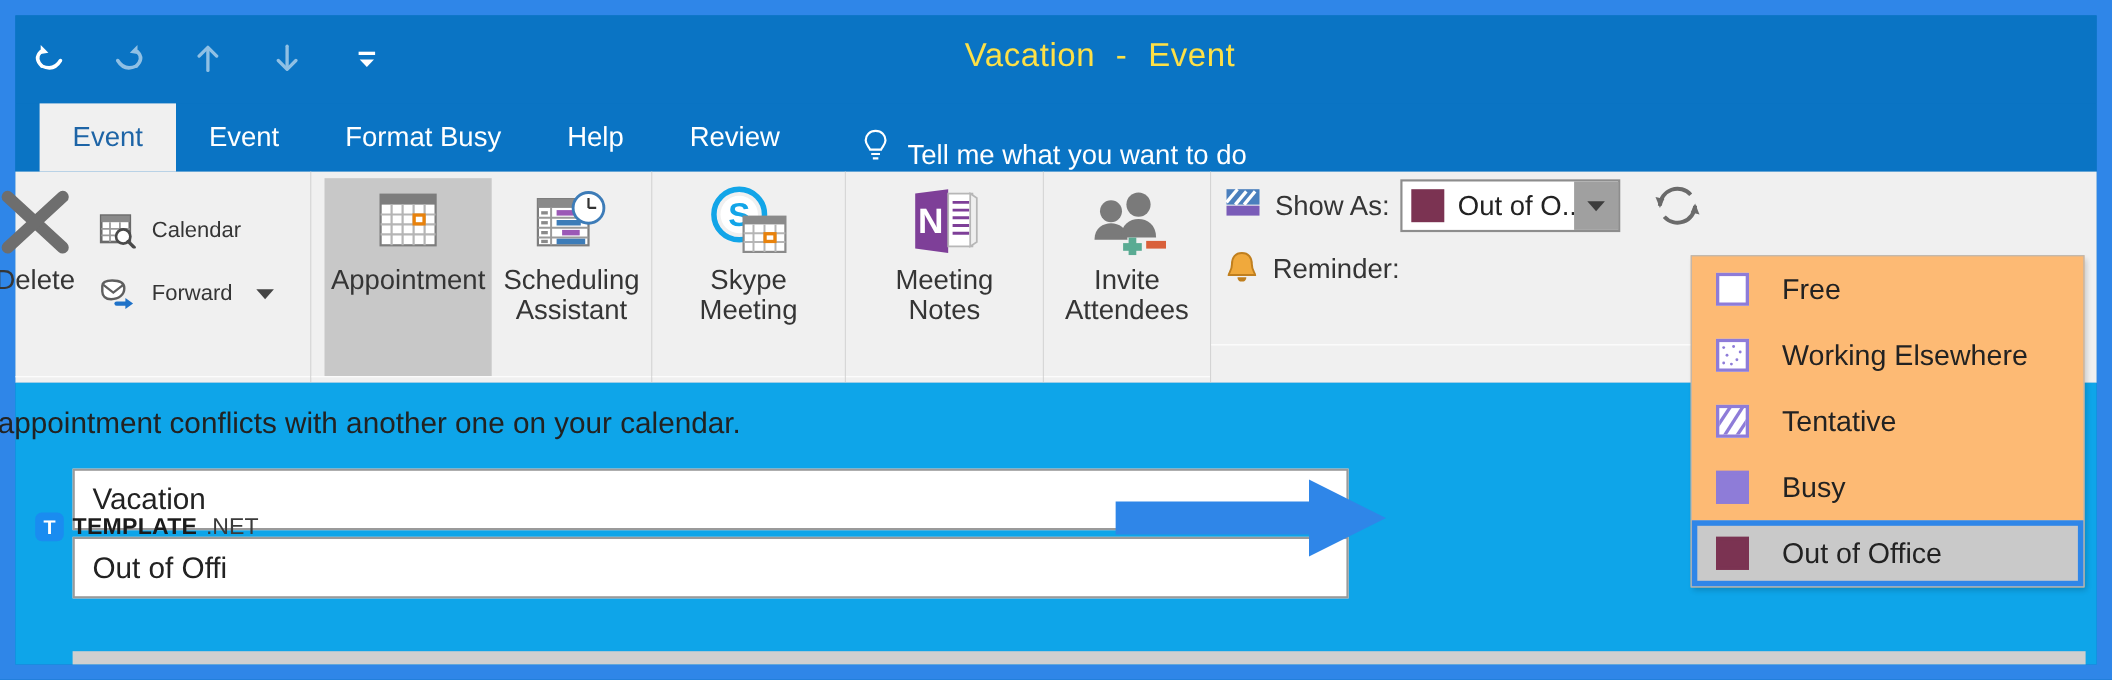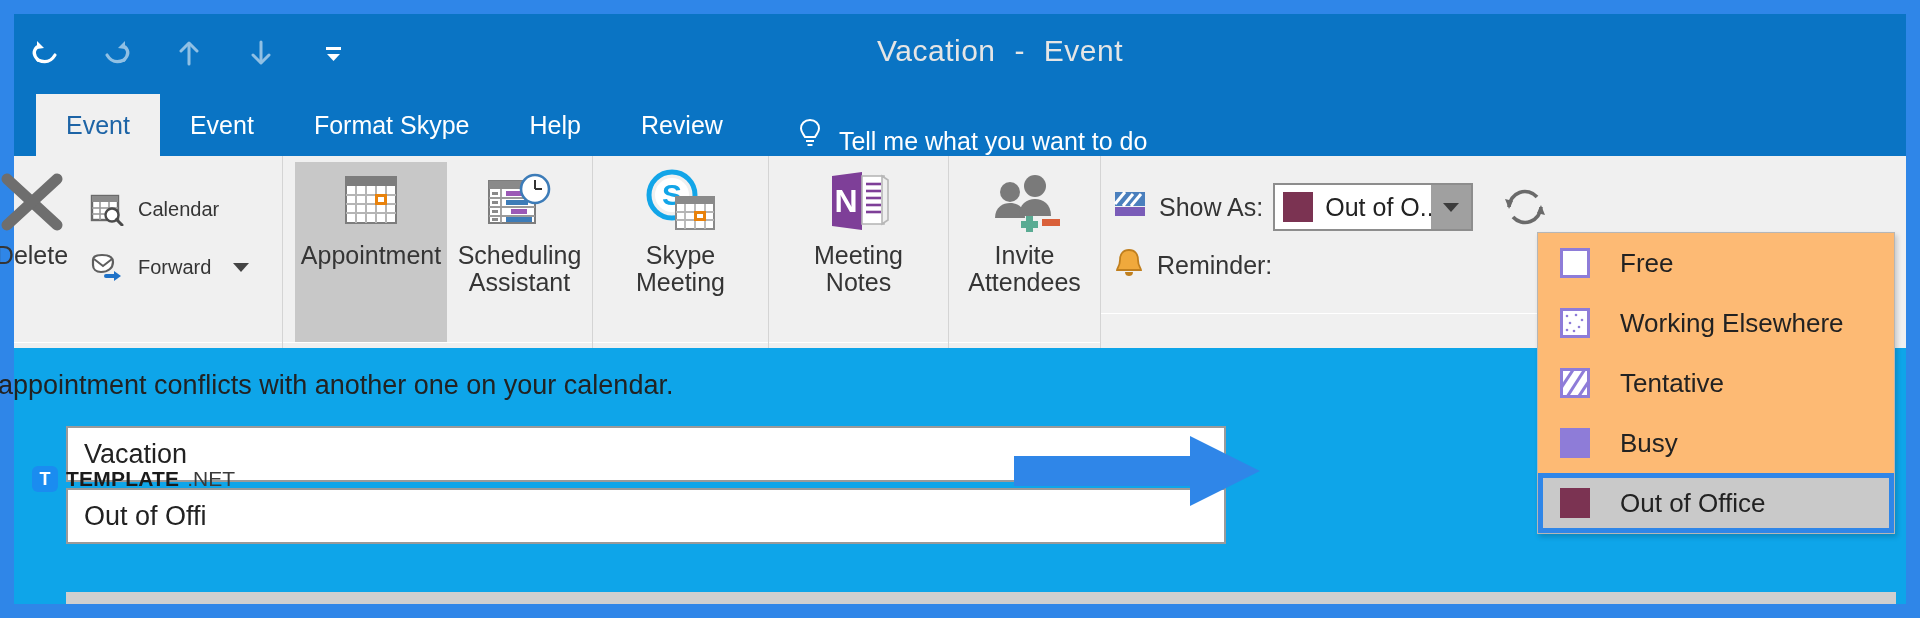--- a/index.html
+++ b/index.html
@@ -26,21 +26,21 @@
     position:absolute;left:10px;top:18px;
     display:flex;align-items:center;gap:30px;
   }
   .qat-btn{
     width:42px;height:42px;display:flex;align-items:center;justify-content:center;
     color:#ffffff;
   }
   .qat-btn.dim svg{opacity:.55;}
   .wintitle{
     position:absolute;left:0;right:0;top:20px;
-    text-align:center;color:#e5e5e5;
+    text-align:center;color:#fde047;
     font-size:30px;letter-spacing:.5px;
     padding-left:80px;
   }
   .wintitle .sep{padding:0 10px;}
   
   .tabstrip{
     position:absolute;left:0;top:80px;right:0;height:62px;
     background:#0a74c4;
     display:flex;align-items:flex-end;
   }
@@ -226,21 +226,21 @@
   </div>
 
   <div class="tabstrip">
     <div class="tab active first">
       <span>Event</span>
     </div>
     <div class="tab">
       <span>Event</span>
     </div>
     <div class="tab">
-      <span>Format Skype</span>
+      <span>Format Busy</span>
     </div>
     <div class="tab">
       <span>Help</span>
     </div>
     <div class="tab">
       <span>Review</span>
     </div>
     <div class="tellme">
       <span class="bulb">
         <svg width="30" height="34" viewBox="0 0 30 34">
@@ -408,21 +408,21 @@
               <rect x="54" y="47" width="18" height="7" fill="#d9603a"></rect>
             </svg>
           </div>
           <div class="lbl">Invite<br>Attendees</div>
         </div>
       </div>
       <div class="glabel" style="width:152px;">Attendees</div>
     </div>
 
     <div class="rgroup" style="width:440px;">
-      <div class="gbody" style="flex-direction:column;padding-top:22px;">
+      <div class="gbody" style="flex-direction:column;padding-top:2px;">
         <div class="showas-row">
           <span class="sico">
             <svg width="38" height="38" viewBox="0 0 38 38">
               <rect x="4" y="6" width="30" height="14" fill="#4a7fbd"></rect>
               <g>
                 <line x1="4" y1="18" x2="14" y2="6" stroke="#ffffff" stroke-width="3"></line>
                 <line x1="12" y1="20" x2="22" y2="8" stroke="#ffffff" stroke-width="3"></line>
                 <line x1="20" y1="20" x2="30" y2="8" stroke="#ffffff" stroke-width="3"></line>
               </g>
               <rect x="4" y="21" width="30" height="9" fill="#7a5cb8"></rect>

